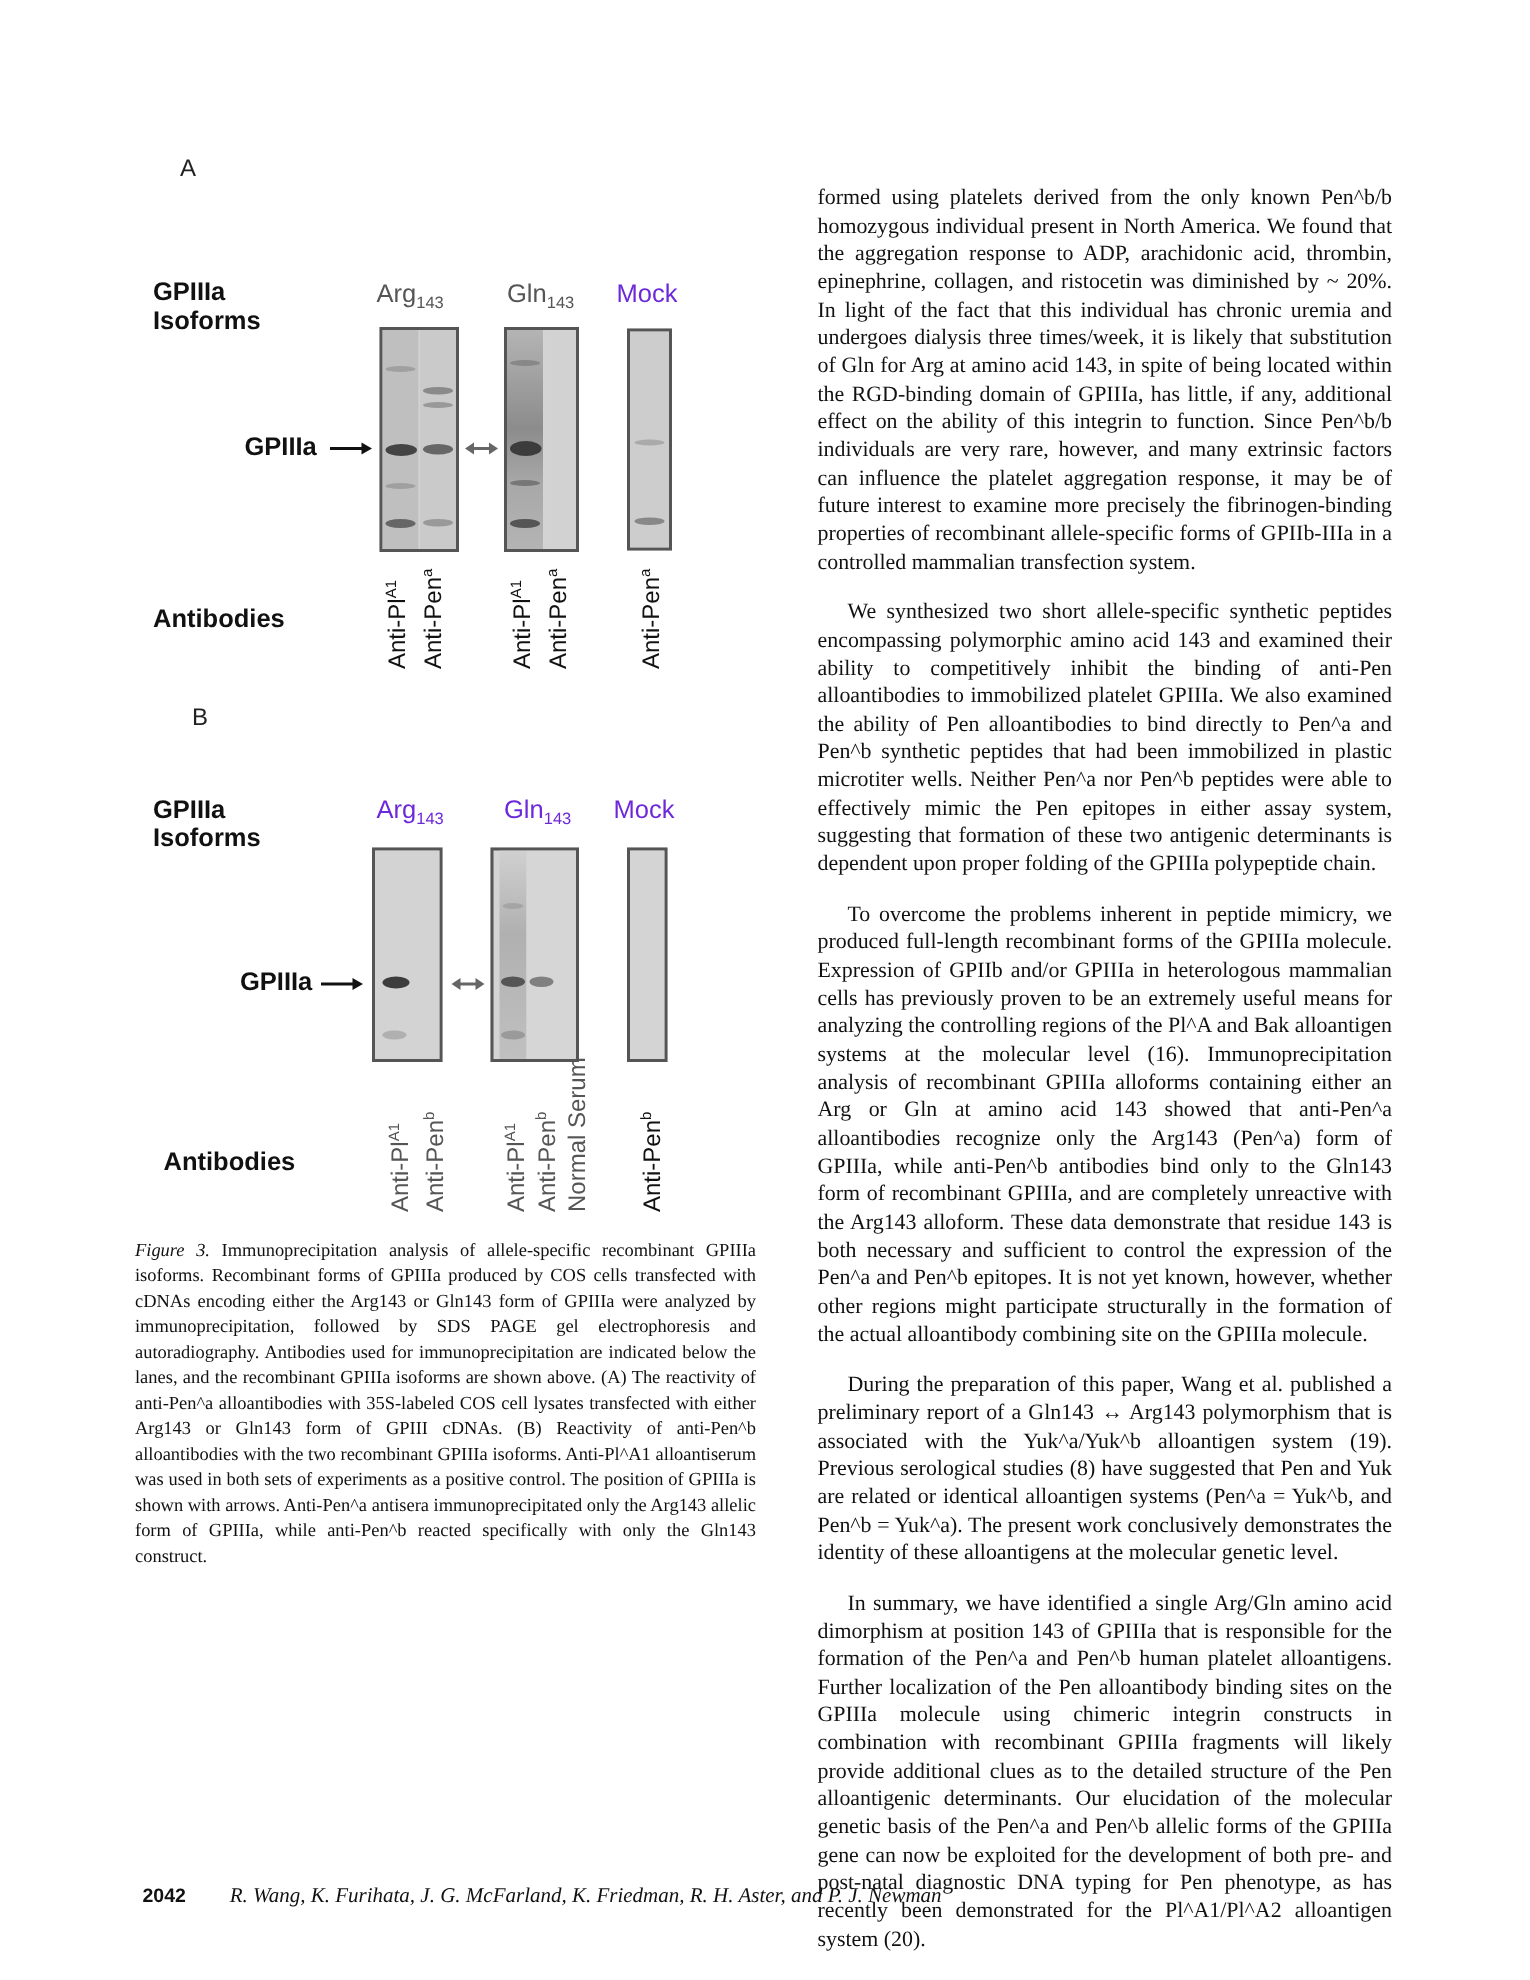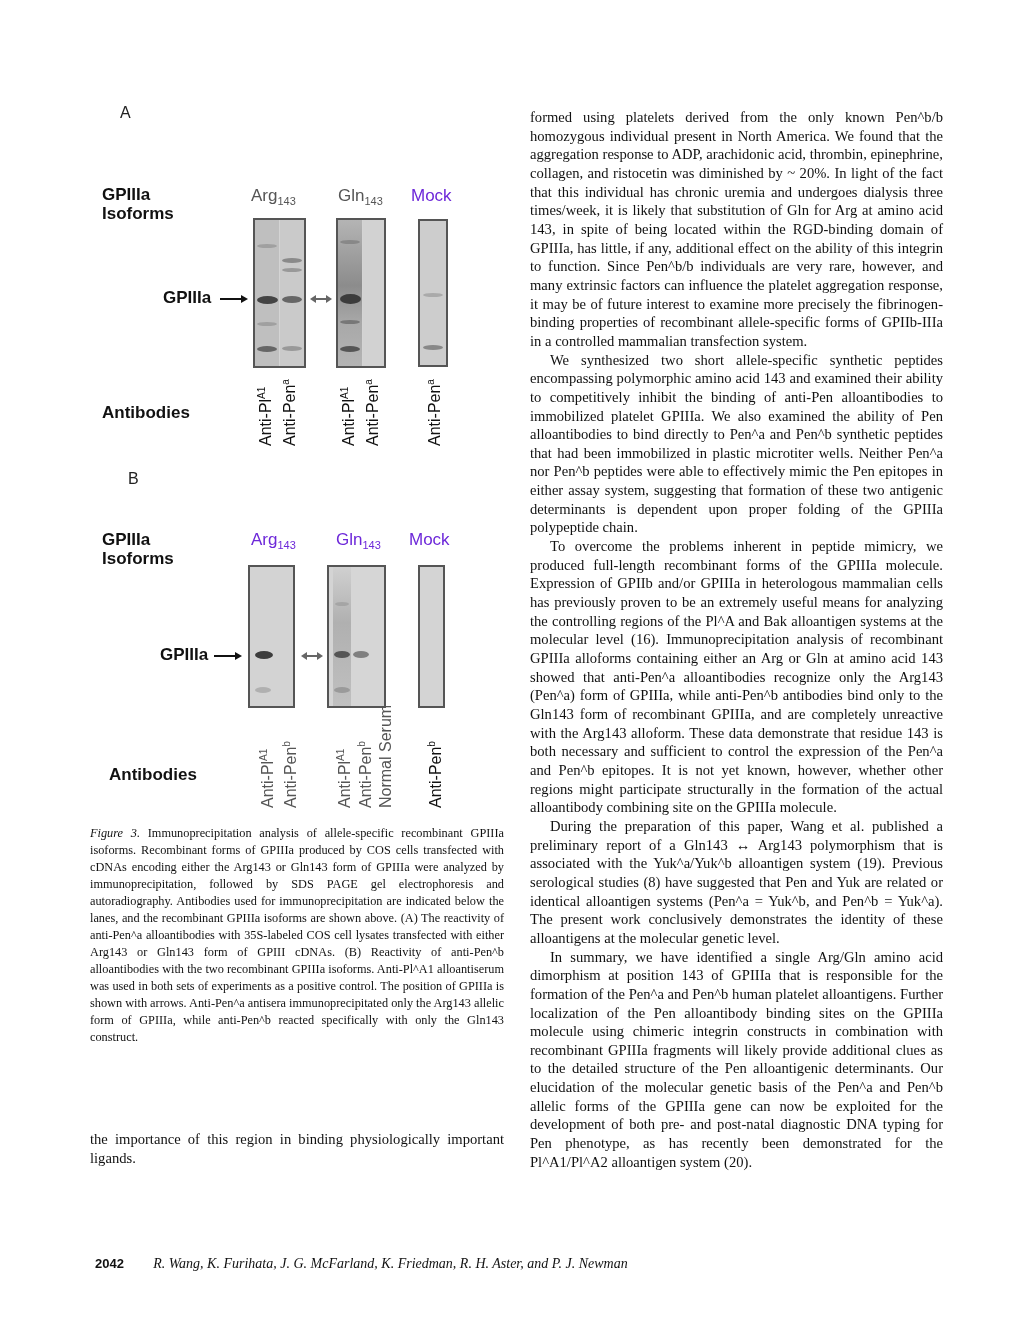--- a/index.html
+++ b/index.html
@@ -24,21 +24,21 @@
   .ab-label { position:absolute; font-family:"Liberation Sans", sans-serif; font-size:16px; white-space:nowrap; transform-origin:left top; transform:rotate(-90deg); }
   .ab-label.grey { color:#555; }
   .ab-label.dark { color:#111; }
   .ab-label sup { font-size:10px; }
 
   
   .caption { position:absolute; left:90px; top:825px; width:414px; font-family:"Liberation Serif", serif; font-size:12.3px; line-height:17px; text-align:justify; color:#111; }
   .caption .fig-ref { font-style:italic; }
 
   .body-text { position:absolute; font-family:"Liberation Serif", serif; font-size:14.6px; line-height:18.65px; text-align:justify; color:#111; }
-  .body-text p { margin:0; }
+  .body-text p { margin:15px; }
   .body-text p.indent { text-indent:20px; }
 
   .footer { position:absolute; left:95px; top:1256px; font-size:13px; color:#111; }
   .footer .page-num { font-family:"Liberation Sans", sans-serif; font-weight:bold; margin-right:26px;text-align:center; }
   .footer .authors { font-family:"Liberation Serif", serif; font-style:italic; font-size:14px; }
 </style>
 </head>
 <body>
 
 <div>
@@ -137,21 +137,20 @@
   <div class="ab-label dark" style="left:426px;top:808px;"><span>Anti-Pen</span><sup>b</sup></div>
 </div>
 
 <div class="caption">
   <span class="fig-ref">Figure 3.</span>
   <span>Immunoprecipitation analysis of allele-specific recombinant GPIIIa isoforms.</span>
   <span>Recombinant forms of GPIIIa produced by COS cells transfected with cDNAs encoding either the Arg143 or Gln143 form of GPIIIa were analyzed by immunoprecipitation, followed by SDS PAGE gel electrophoresis and autoradiography. Antibodies used for immunoprecipitation are indicated below the lanes, and the recombinant GPIIIa isoforms are shown above. (A) The reactivity of anti-Pen^a alloantibodies with 35S-labeled COS cell lysates transfected with either Arg143 or Gln143 form of GPIII cDNAs. (B) Reactivity of anti-Pen^b alloantibodies with the two recombinant GPIIIa isoforms. Anti-Pl^A1 alloantiserum was used in both sets of experiments as a positive control. The position of GPIIIa is shown with arrows. Anti-Pen^a antisera immunoprecipitated only the Arg143 allelic form of GPIIIa, while anti-Pen^b reacted specifically with only the Gln143 construct.</span>
 </div>
 
 <div class="body-text" style="left:90px;top:1130px;width:414px;">
-  <p>the importance of this region in binding physiologically important ligands.</p>
 </div>
 
 <div class="body-text" style="left:530px;top:108px;width:413px;">
   <p>formed using platelets derived from the only known Pen^b/b homozygous individual present in North America. We found that the aggregation response to ADP, arachidonic acid, thrombin, epinephrine, collagen, and ristocetin was diminished by ~ 20%. In light of the fact that this individual has chronic uremia and undergoes dialysis three times/week, it is likely that substitution of Gln for Arg at amino acid 143, in spite of being located within the RGD-binding domain of GPIIIa, has little, if any, additional effect on the ability of this integrin to function. Since Pen^b/b individuals are very rare, however, and many extrinsic factors can influence the platelet aggregation response, it may be of future interest to examine more precisely the fibrinogen-binding properties of recombinant allele-specific forms of GPIIb-IIIa in a controlled mammalian transfection system.</p>
   <p class="indent">We synthesized two short allele-specific synthetic peptides encompassing polymorphic amino acid 143 and examined their ability to competitively inhibit the binding of anti-Pen alloantibodies to immobilized platelet GPIIIa. We also examined the ability of Pen alloantibodies to bind directly to Pen^a and Pen^b synthetic peptides that had been immobilized in plastic microtiter wells. Neither Pen^a nor Pen^b peptides were able to effectively mimic the Pen epitopes in either assay system, suggesting that formation of these two antigenic determinants is dependent upon proper folding of the GPIIIa polypeptide chain.</p>
   <p class="indent">To overcome the problems inherent in peptide mimicry, we produced full-length recombinant forms of the GPIIIa molecule. Expression of GPIIb and/or GPIIIa in heterologous mammalian cells has previously proven to be an extremely useful means for analyzing the controlling regions of the Pl^A and Bak alloantigen systems at the molecular level (16). Immunoprecipitation analysis of recombinant GPIIIa alloforms containing either an Arg or Gln at amino acid 143 showed that anti-Pen^a alloantibodies recognize only the Arg143 (Pen^a) form of GPIIIa, while anti-Pen^b antibodies bind only to the Gln143 form of recombinant GPIIIa, and are completely unreactive with the Arg143 alloform. These data demonstrate that residue 143 is both necessary and sufficient to control the expression of the Pen^a and Pen^b epitopes. It is not yet known, however, whether other regions might participate structurally in the formation of the actual alloantibody combining site on the GPIIIa molecule.</p>
   <p class="indent">During the preparation of this paper, Wang et al. published a preliminary report of a Gln143 ↔ Arg143 polymorphism that is associated with the Yuk^a/Yuk^b alloantigen system (19). Previous serological studies (8) have suggested that Pen and Yuk are related or identical alloantigen systems (Pen^a = Yuk^b, and Pen^b = Yuk^a). The present work conclusively demonstrates the identity of these alloantigens at the molecular genetic level.</p>
   <p class="indent">In summary, we have identified a single Arg/Gln amino acid dimorphism at position 143 of GPIIIa that is responsible for the formation of the Pen^a and Pen^b human platelet alloantigens. Further localization of the Pen alloantibody binding sites on the GPIIIa molecule using chimeric integrin constructs in combination with recombinant GPIIIa fragments will likely provide additional clues as to the detailed structure of the Pen alloantigenic determinants. Our elucidation of the molecular genetic basis of the Pen^a and Pen^b allelic forms of the GPIIIa gene can now be exploited for the development of both pre- and post-natal diagnostic DNA typing for Pen phenotype, as has recently been demonstrated for the Pl^A1/Pl^A2 alloantigen system (20).</p>
 </div>
 

